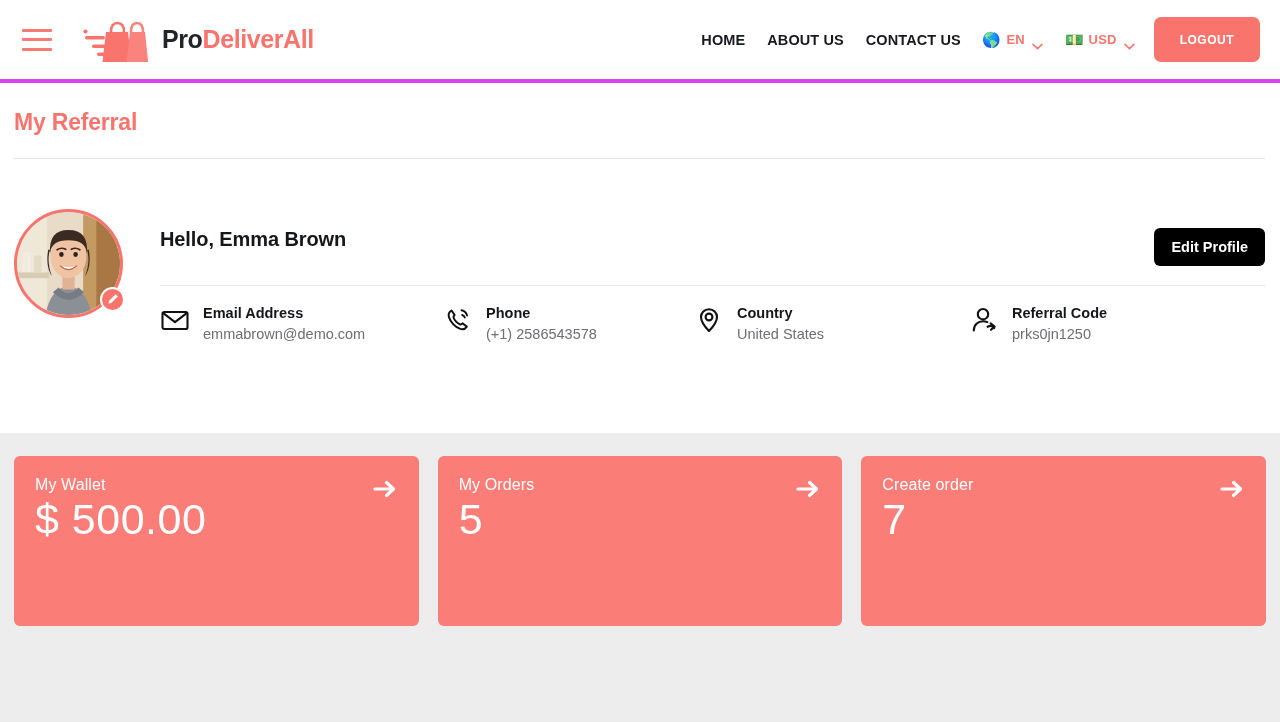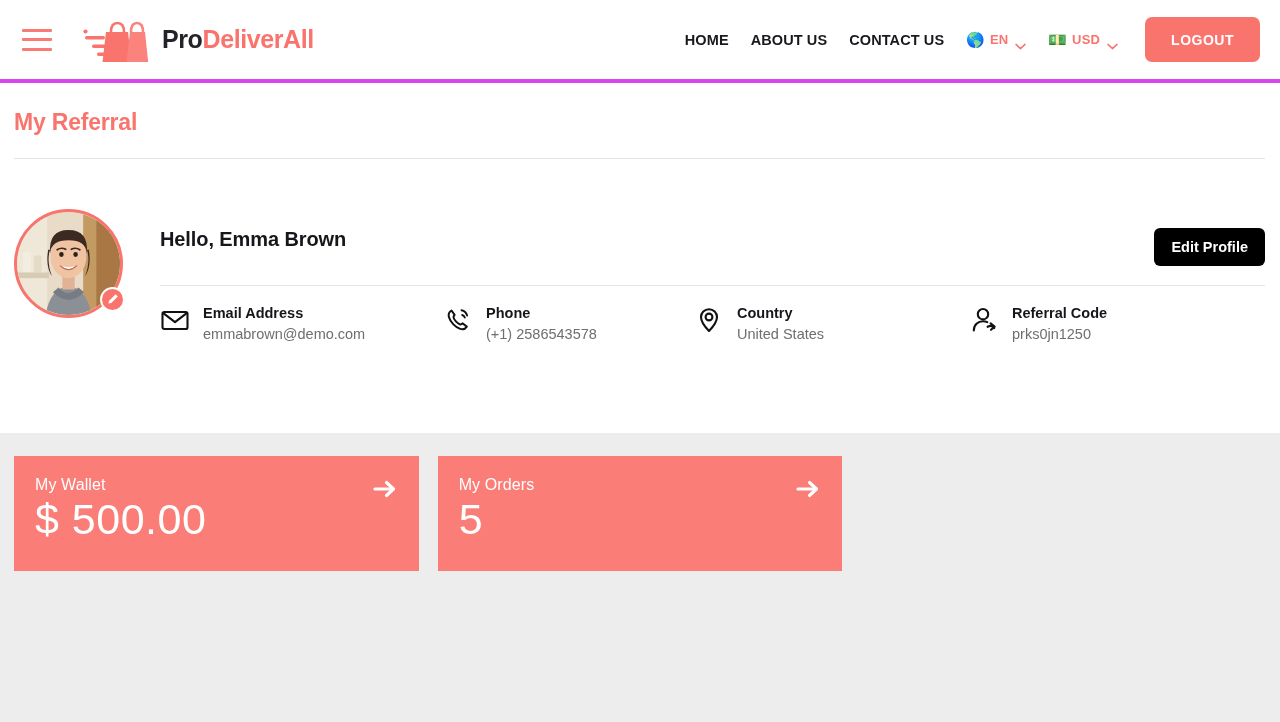--- a/index.html
+++ b/index.html
@@ -95,29 +95,29 @@
     letter-spacing: 0.2px;
   }
   .chev {
     width: 11px;
     height: 7px;
     flex: 0 0 auto;
     margin-left: 2px;
   }
 
   .logout-btn {
-    margin-left: 16px;
+    margin-left: 8px;
     background: #f9746d;
     color: #ffffff;
     border: none;
     border-radius: 7px;
     height: 45px;
     padding: 0 26px;
     font-family: "Liberation Sans", sans-serif;
-    font-size: 14px;
+    font-size: 12px;
     font-weight: bold;
     letter-spacing: 0.5px;
     cursor: pointer;
     white-space: nowrap;
   }
 
   
   .page-title-wrap {
     background: #fff;
     padding: 26px 15px 0 14px;
@@ -253,22 +253,22 @@
     padding: 23px 14px 0 14px;
     height: 341px;
   }
   .stats-grid {
     display: grid;
     grid-template-columns: repeat(3, 1fr);
     gap: 19px;
   }
   .stat-card {
     background: #fa7d77;
-    border-radius: 0;
-    height: 115px;
+    border-radius: 6px;
+    height: 170px;
     padding: 20px 21px 0 21px;
     position: relative;
     cursor: pointer;
     overflow: hidden;
   }
   .stat-label {
     font-size: 16px;
     color: #ffffff;
     font-weight: normal;
     letter-spacing: 0.1px;
@@ -489,15 +489,25 @@
       <div class="stat-label">My Orders</div>
       <div class="stat-value">5</div>
       <span class="stat-arrow">
         <svg viewBox="0 0 26 26" xmlns="http://www.w3.org/2000/svg">
           <path d="M3 13 H21" fill="none" stroke="#ffffff" stroke-width="3.2" stroke-linecap="round"></path>
           <path d="M14.5 6.5 L21.5 13 L14.5 19.5" fill="none" stroke="#ffffff" stroke-width="3.2" stroke-linecap="round" stroke-linejoin="round"></path>
         </svg>
       </span>
     </div>
 
+    <div class="stat-card">
+      <div class="stat-label">Create order</div>
+      <div class="stat-value">7</div>
+      <span class="stat-arrow">
+        <svg viewBox="0 0 26 26" xmlns="http://www.w3.org/2000/svg">
+          <path d="M3 13 H21" fill="none" stroke="#ffffff" stroke-width="3.2" stroke-linecap="round"></path>
+          <path d="M14.5 6.5 L21.5 13 L14.5 19.5" fill="none" stroke="#ffffff" stroke-width="3.2" stroke-linecap="round" stroke-linejoin="round"></path>
+        </svg>
+      </span>
+    </div>
 
   </div>
 </section>
 
 </body></html>

